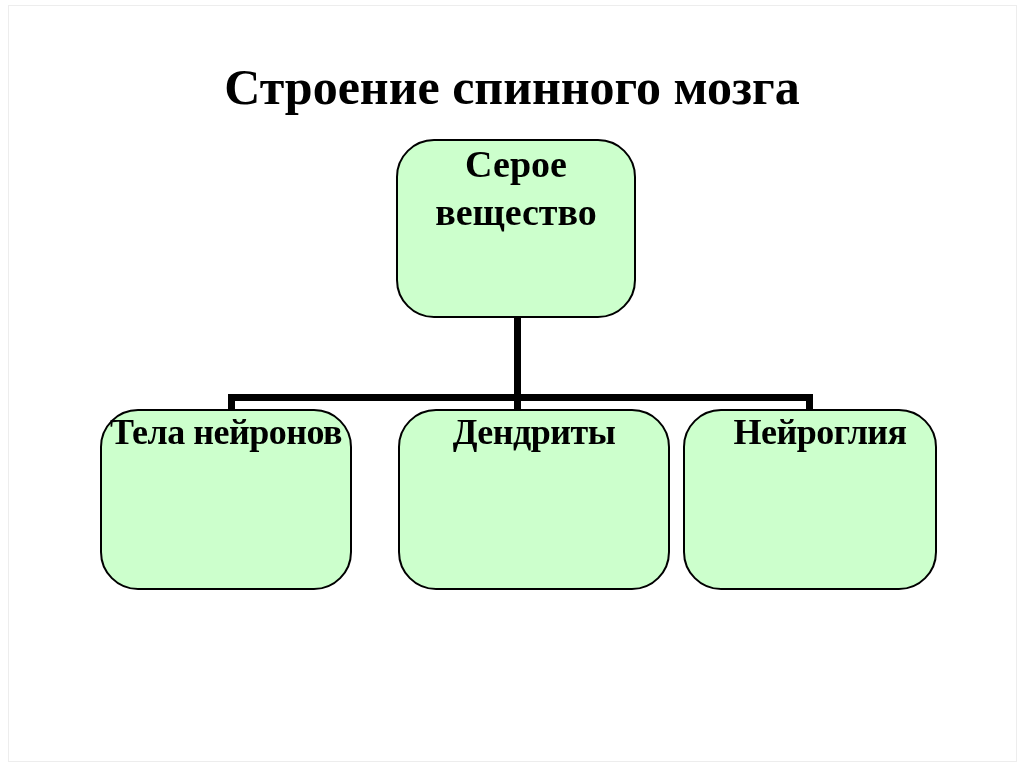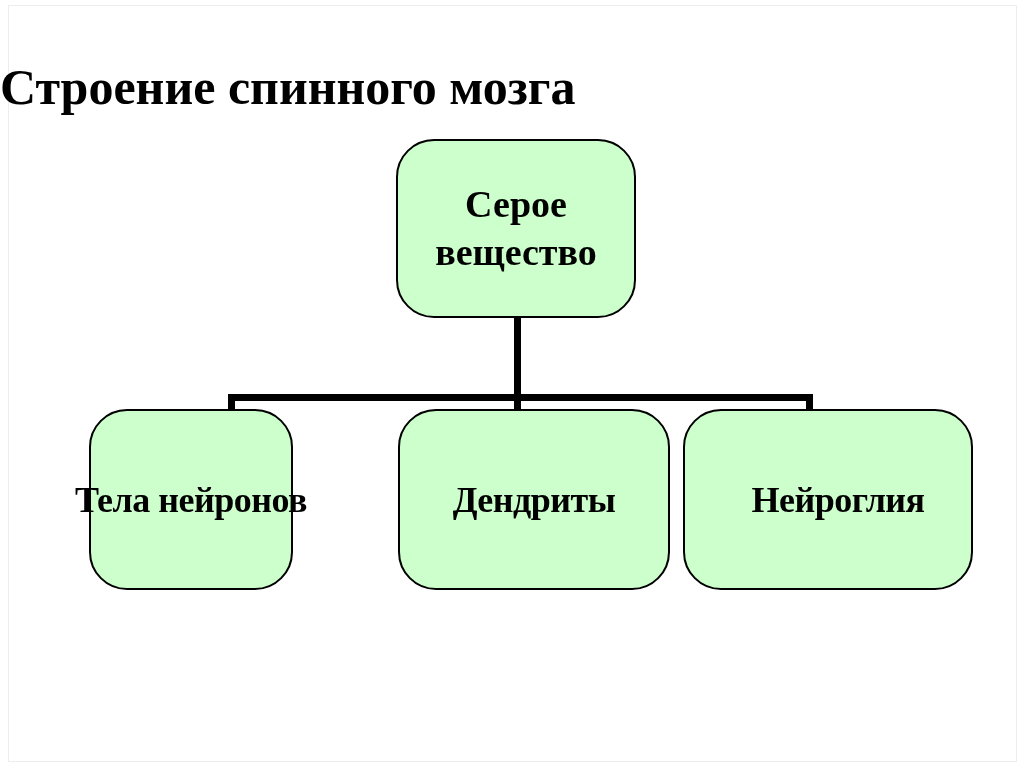--- a/index.html
+++ b/index.html
@@ -22,34 +22,34 @@
     right: 7px;
     bottom: 5px;
     border: 1px solid #ededed;
     pointer-events: none;
   }
   .title {
     position: absolute;
     left: 0;
     top: 60px;
     width: 100%;
+    text-align: center;
     font-size: 50px;
     font-weight: bold;
     color: #000000;
     letter-spacing: 0px;
     line-height: 1.1;
   }
   .node {
     position: absolute;
     box-sizing: border-box;
     background: #ccffcc;
     border: 2px solid #000000;
     border-radius: 38px;
     display: flex;
-    align-items: center;
     justify-content: center;
     text-align: center;
     color: #000000;
     font-weight: bold;
   }
   .node .label {
     padding: 0 10px;
   }
   .node-root {
     left: 396px;
@@ -59,23 +59,23 @@
     font-size: 38px;
     line-height: 1.25;
   }
   .node-child {
     top: 409px;
     height: 181px;
     font-size: 36px;
     letter-spacing: -0.5px;
     white-space: nowrap;
   }
-  .node-child-1 { left: 89px; width: 204px; }
+  .node-child-1 { left: 100px; width: 252px; }
   .node-child-2 { left: 398px; width: 272px; }
-  .node-child-3 { left: 683px; width: 290px; padding-left: 20px; }
+  .node-child-3 { left: 683px; width: 254px; padding-left: 20px; }
   .connector {
     position: absolute;
     background: #000000;
   }
   .conn-v-main   { left: 514px; top: 318px; width: 7px;   height: 92px; }
   .conn-h        { left: 228px; top: 394px; width: 585px; height: 7px;  }
   .conn-v-left   { left: 228px; top: 394px; width: 7px;   height: 16px; }
   .conn-v-right  { left: 806px; top: 394px; width: 7px;   height: 16px; }
 </style>
 </head>

